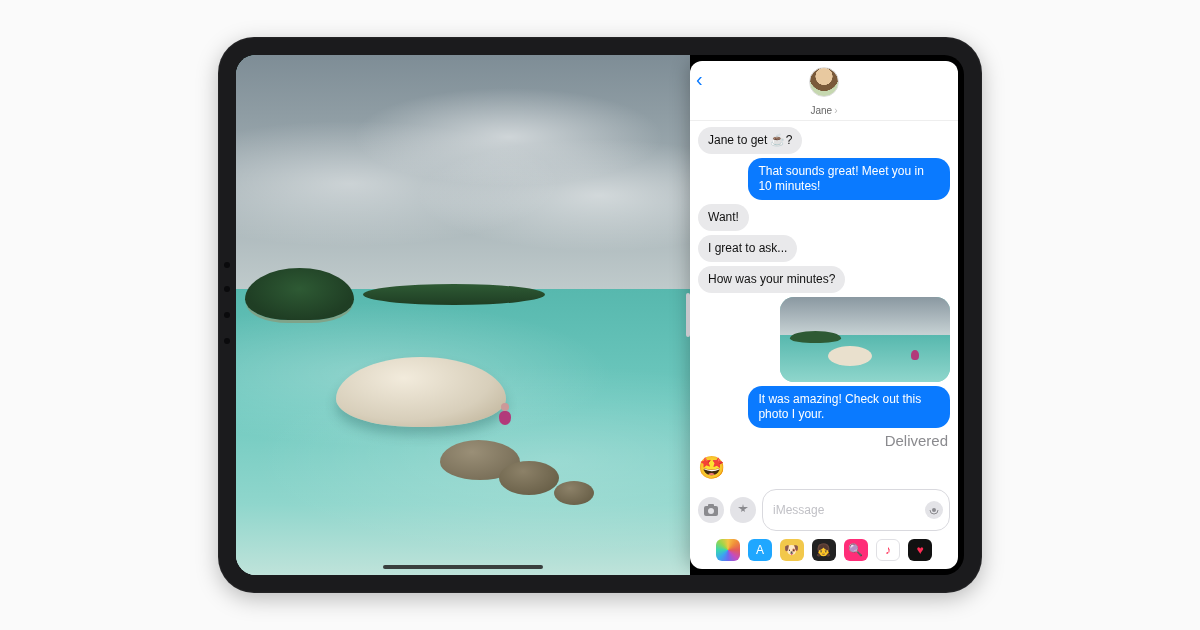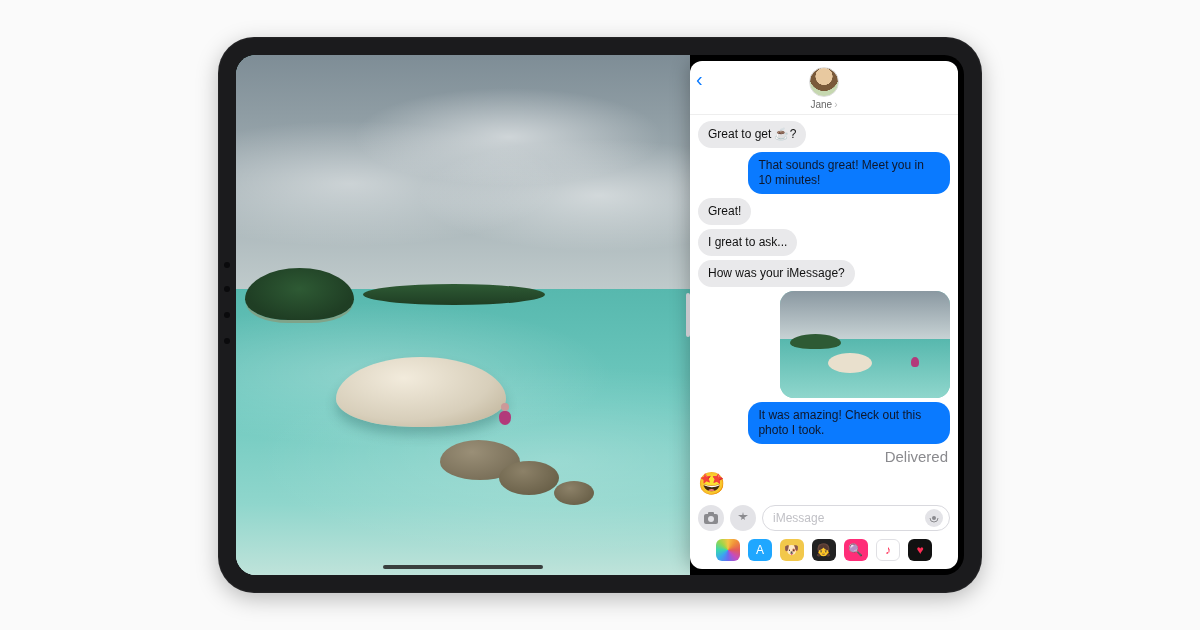--- a/index.html
+++ b/index.html
@@ -109,37 +109,37 @@
     border-bottom: 1px solid #eee;
   }
   .back {
     position:absolute; left:6px; top:8px; color:#0a7aff; font-size:20px; line-height:1;
   }
   .avatar {
     width:30px; height:30px; border-radius:50%;
     background: radial-gradient(circle at 50% 30%, #e8c9a0 0 35%, #7a5a3a 36% 60%, #c6d8b0 61% 100%);
     border:1px solid #ddd;
   }
-  .contact-name { font-size:10px; color:#666; margin-top:2px; }
+  .contact-name { font-size:10px; color:#666; margin-top:8px; }
   .contact-name .chev { color:#bbb; margin-left:2px; }
 
   .thread {
     flex:1 1 auto; overflow:hidden;
     padding: 6px 8px 2px;
     display:flex; flex-direction:column; gap:4px;
   }
   .bubble {
     max-width: 80%;
     padding: 6px 10px;
     border-radius: 14px;
     line-height: 1.25;
     word-wrap: break-word;
   }
   .in  { align-self:flex-start; background:#e9e9eb; color:#111; }
-  .out { align-self:flex-end;   background:#0a7aff; color:#0f172a; }
+  .out { align-self:flex-end;   background:#0a7aff; color:#ffffff; }
   .photo-bubble {
     align-self:flex-end; width:170px; height:120px; border-radius:14px; overflow:hidden;
     position:relative; background:#6fc6bb;
   }
   .photo-bubble .mini-sky { position:absolute; inset:0 0 55% 0;
     background: linear-gradient(#8a98a1,#c7d2d4); }
   .photo-bubble .mini-sea { position:absolute; inset:45% 0 0 0;
     background: linear-gradient(#57b8ae,#8fd6cc); }
   .photo-bubble .mini-island { position:absolute; top:40%; left:6%; width:30%; height:14%;
     background:#2e5a34; border-radius:50% 50% 40% 40%/60% 60% 40% 40%; }
@@ -153,21 +153,21 @@
   .compose {
     display:flex; align-items:center; gap:6px;
     padding: 6px 8px;
   }
   .round-btn {
     width:26px; height:26px; border-radius:50%;
     background:#e3e3e7; display:flex; align-items:center; justify-content:center;
     color:#8a8a8e; font-size:14px;
   }
   .input {
-    flex:1; height:26px; border:1px solid #d9d9de; border-radius:14px;
+    flex:1; height:42px; border:1px solid #d9d9de; border-radius:14px;
     display:flex; align-items:center; justify-content:space-between;
     padding:0 6px 0 10px; color:#c1c1c6; font-size:12px;
   }
   .mic {
     width:18px; height:18px; border-radius:50%; background:#e3e3e7;
     display:flex; align-items:center; justify-content:center;
   }
   .app-strip {
     display:flex; gap:8px; justify-content:center; align-items:center;
     padding: 2px 8px 8px;
@@ -216,33 +216,33 @@
 
       <div class="msg-header">
         <span class="back">‹</span>
         <div class="avatar"></div>
         <div class="contact-name">
           <span>Jane</span><span class="chev">›</span>
         </div>
       </div>
 
       <div class="thread">
-        <div class="bubble in">Great to get ☕️?</div>
+        <div class="bubble in">Jane to get ☕️?</div>
         <div class="bubble out">That sounds great! Meet you in 10 minutes!</div>
-        <div class="bubble in">Great!</div>
+        <div class="bubble in">Want!</div>
         <div class="bubble in">I great to ask...</div>
-        <div class="bubble in">How was your iMessage?</div>
+        <div class="bubble in">How was your minutes?</div>
         <div class="photo-bubble" aria-label="Beach vacation photo">
           <div class="mini-sky"></div>
           <div class="mini-sea"></div>
           <div class="mini-island"></div>
           <div class="mini-rock"></div>
           <div class="mini-sw"></div>
         </div>
-        <div class="bubble out">It was amazing! Check out this photo I took.</div>
+        <div class="bubble out">It was amazing! Check out this photo I your.</div>
         <div class="delivered">Delivered</div>
         <div class="reaction">🤩</div>
       </div>
 
       <div class="compose">
         <div class="round-btn">
           <svg width="14" height="12" viewBox="0 0 14 12">
               <rect x="0" y="2" width="14" height="10" rx="2" fill="#8a8a8e"></rect>
               <rect x="4" y="0" width="6" height="3" rx="1" fill="#8a8a8e"></rect>
               <circle cx="7" cy="7" r="3" fill="#e3e3e7"></circle>

